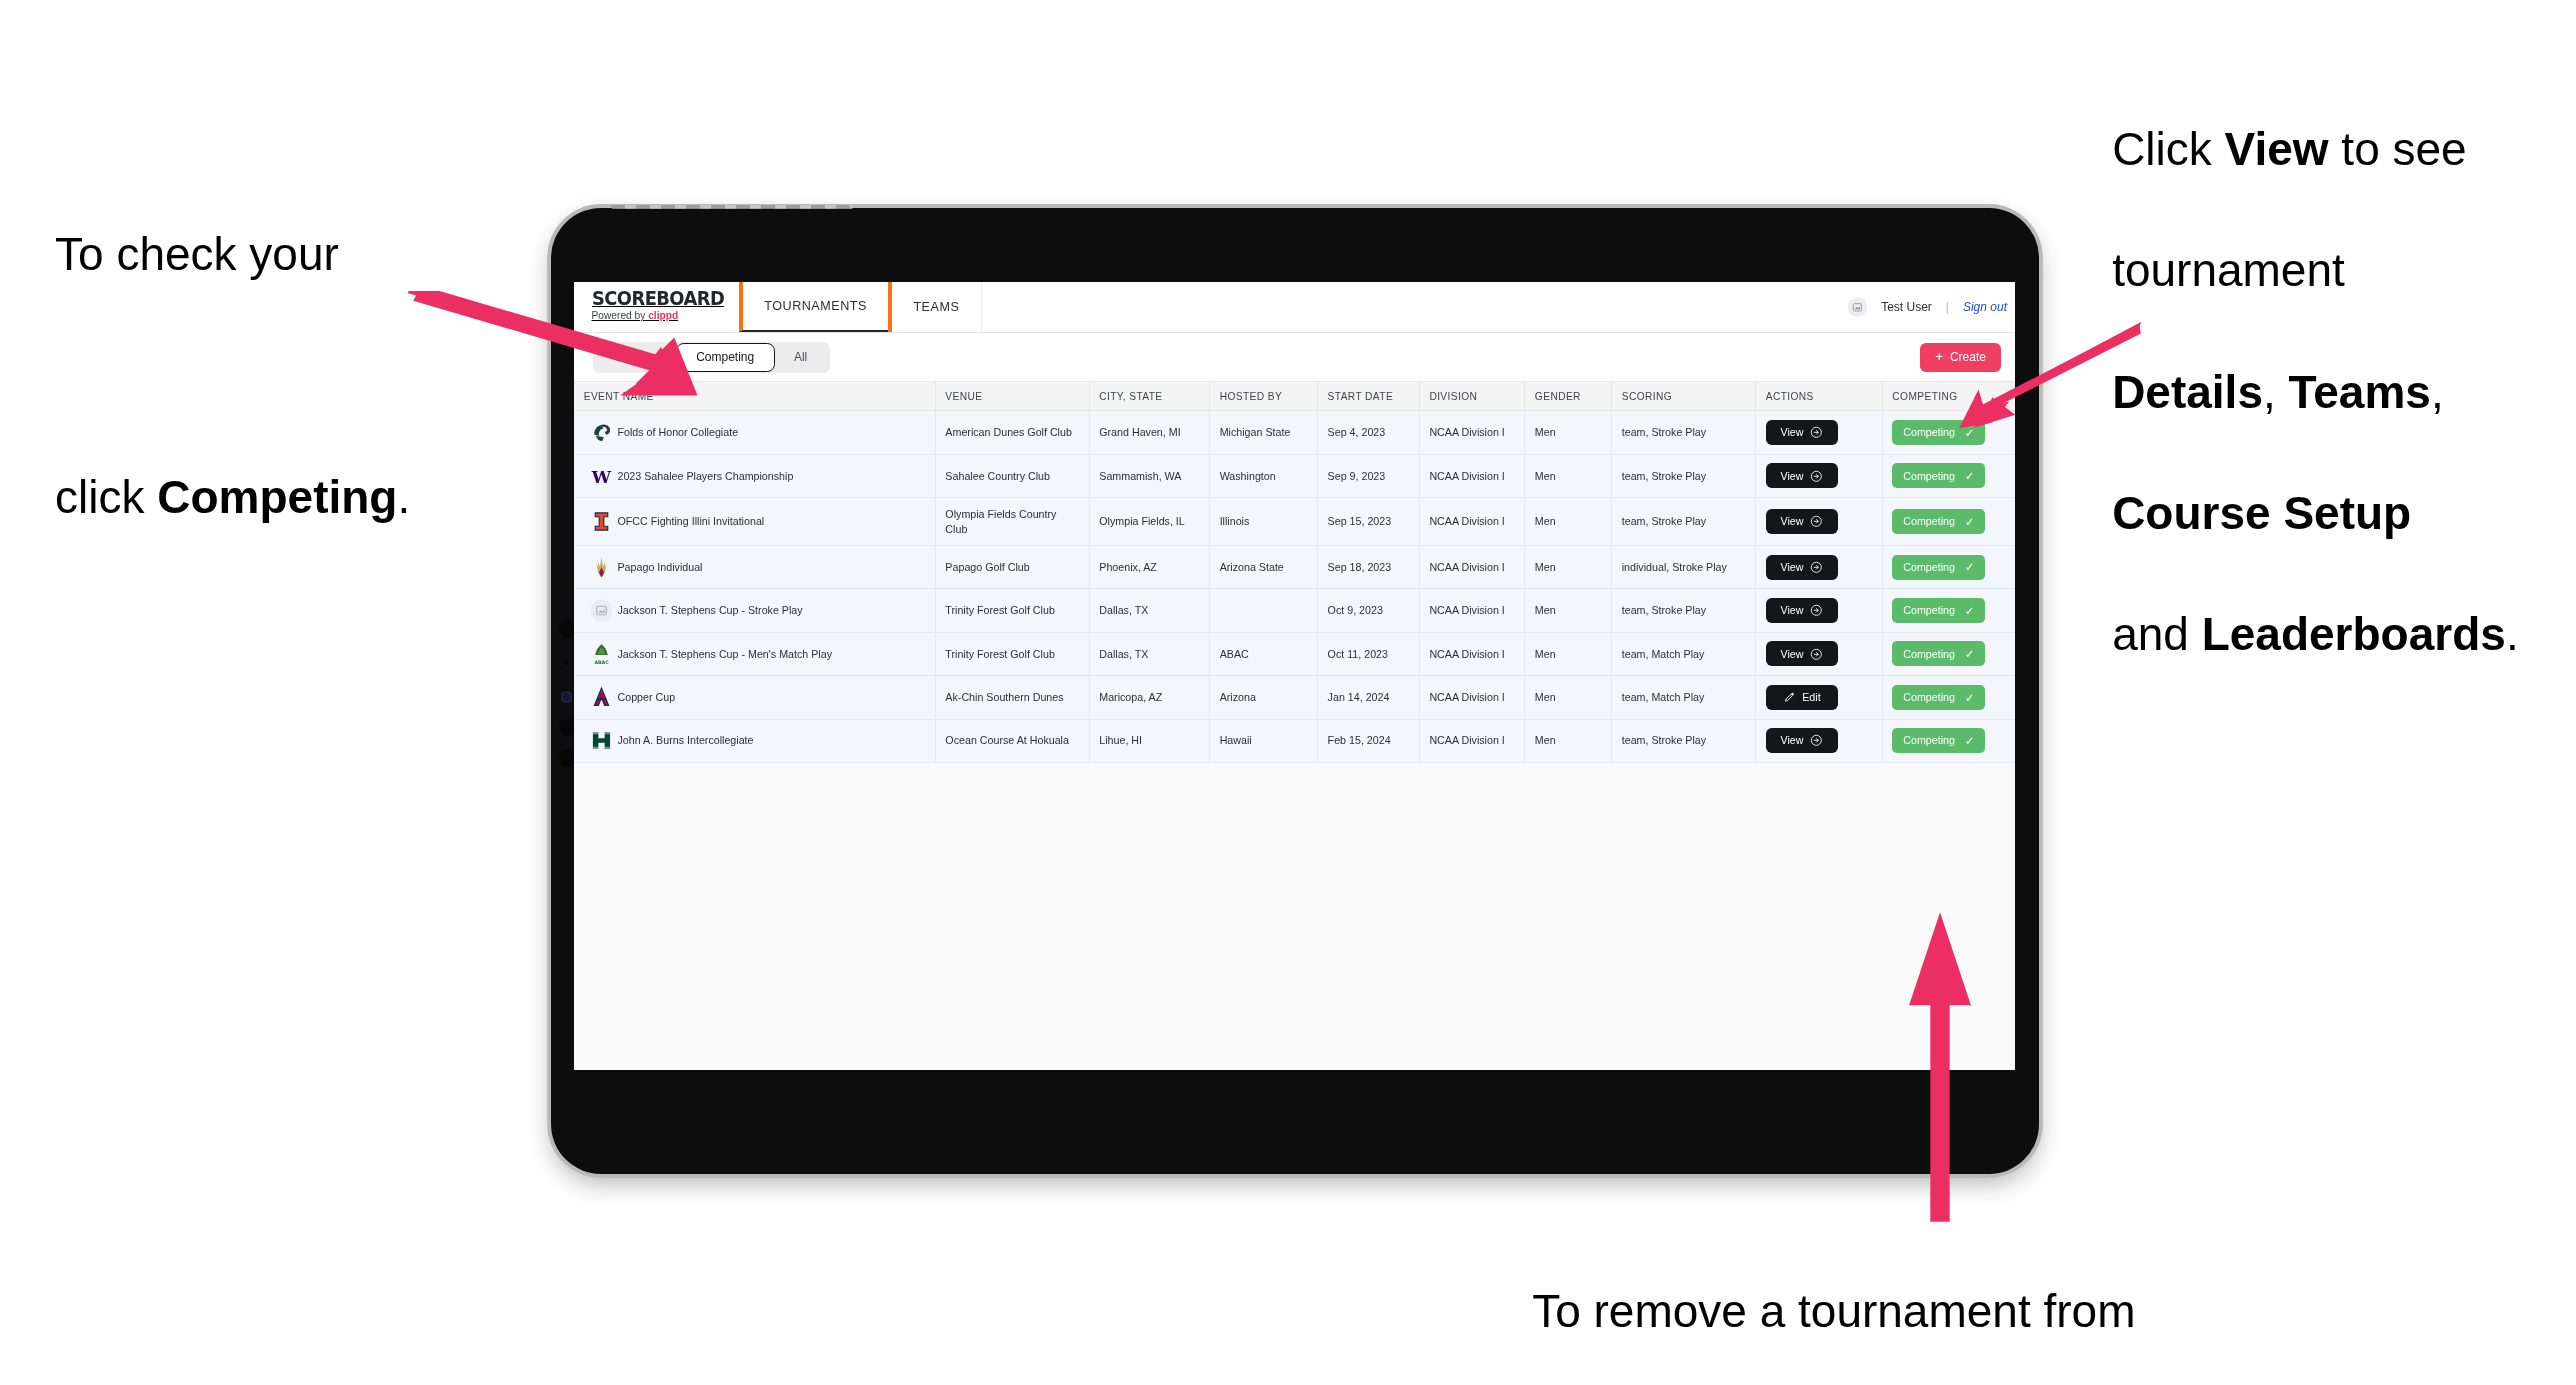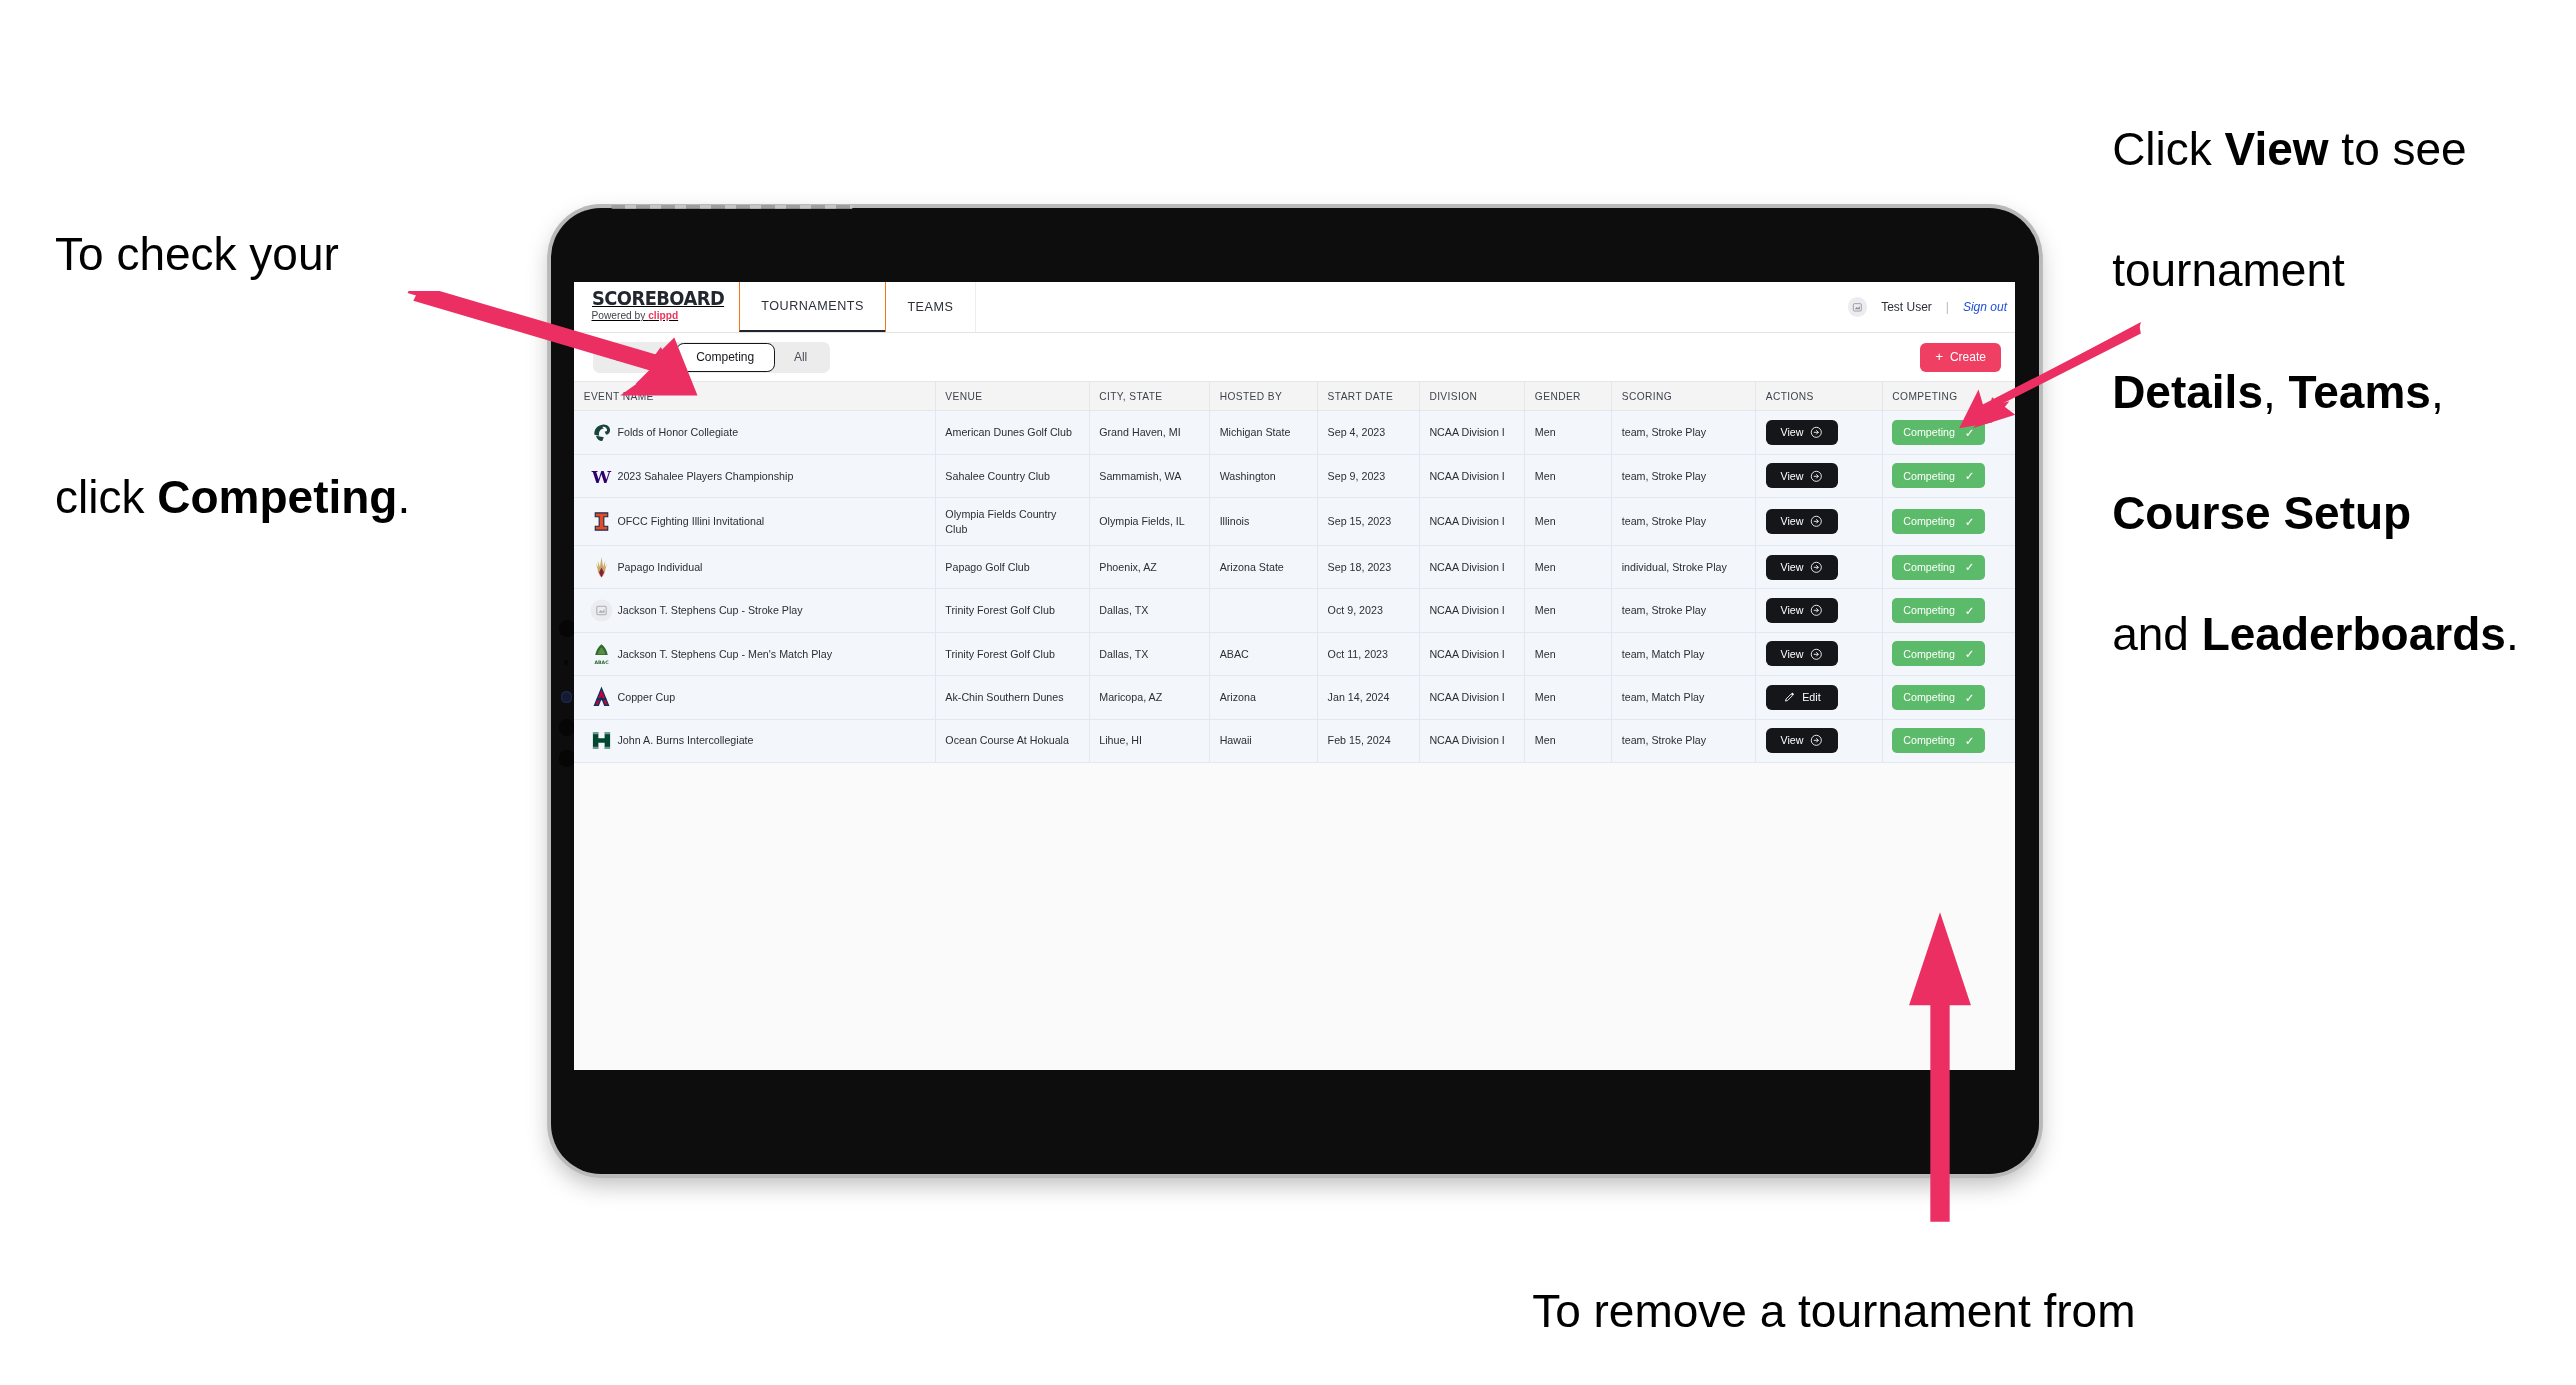--- a/index.html
+++ b/index.html
@@ -70,21 +70,21 @@
     font-weight: bold; font-size: 19.4px; letter-spacing: -0.6px;
     color: #22262e; transform: scaleX(.92); transform-origin: left center;
     line-height: 1;
   }
   #brand-sub { font-size: 10.2px; color: #3f444c; margin-top: 2.9px; line-height:1; }
   #brand-sub .clippd { color: #e8365d; font-weight: bold; }
 
   .navtab {
     display:flex; align-items:center; justify-content:center;
     padding: 0 21.3px; font-size: 12.6px; letter-spacing: 0.5px;
-    color: #2b2f36; border-left: 1px solid #f97316;
+    color: #2b2f36; border-left: 4px solid #f97316;
   }
   .navtab.active { border-bottom: 2.9px solid #1f2430; }
 
   #topbar-spacer { flex: 1; border-left: 1px solid #ededf0; }
   #user-area {
     display:flex; align-items:center; gap: 14px;
     padding-right: 8px; font-size: 12px; color:#2b2f36;
   }
   #user-avatar {
     width: 19.4px; height: 19.4px; border-radius: 50%; background: #ececf0;

